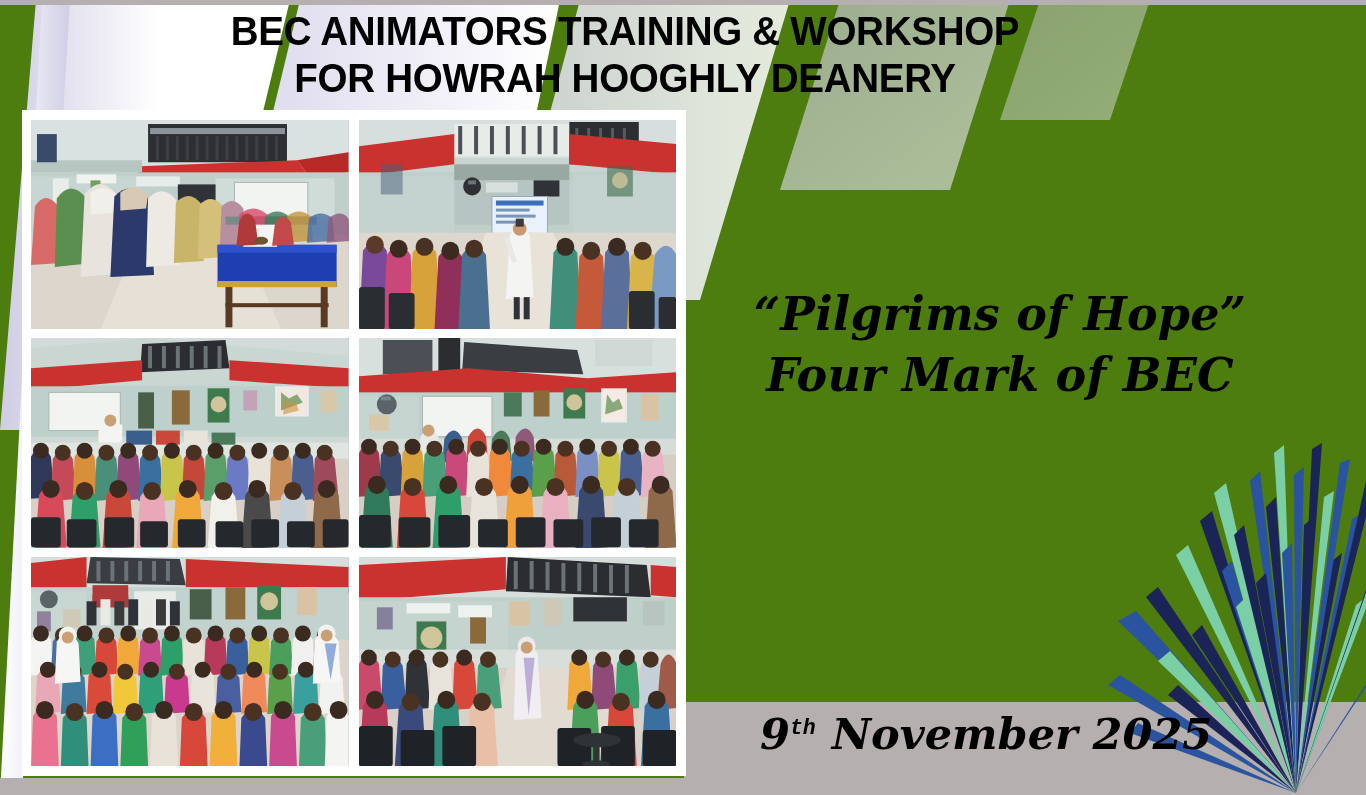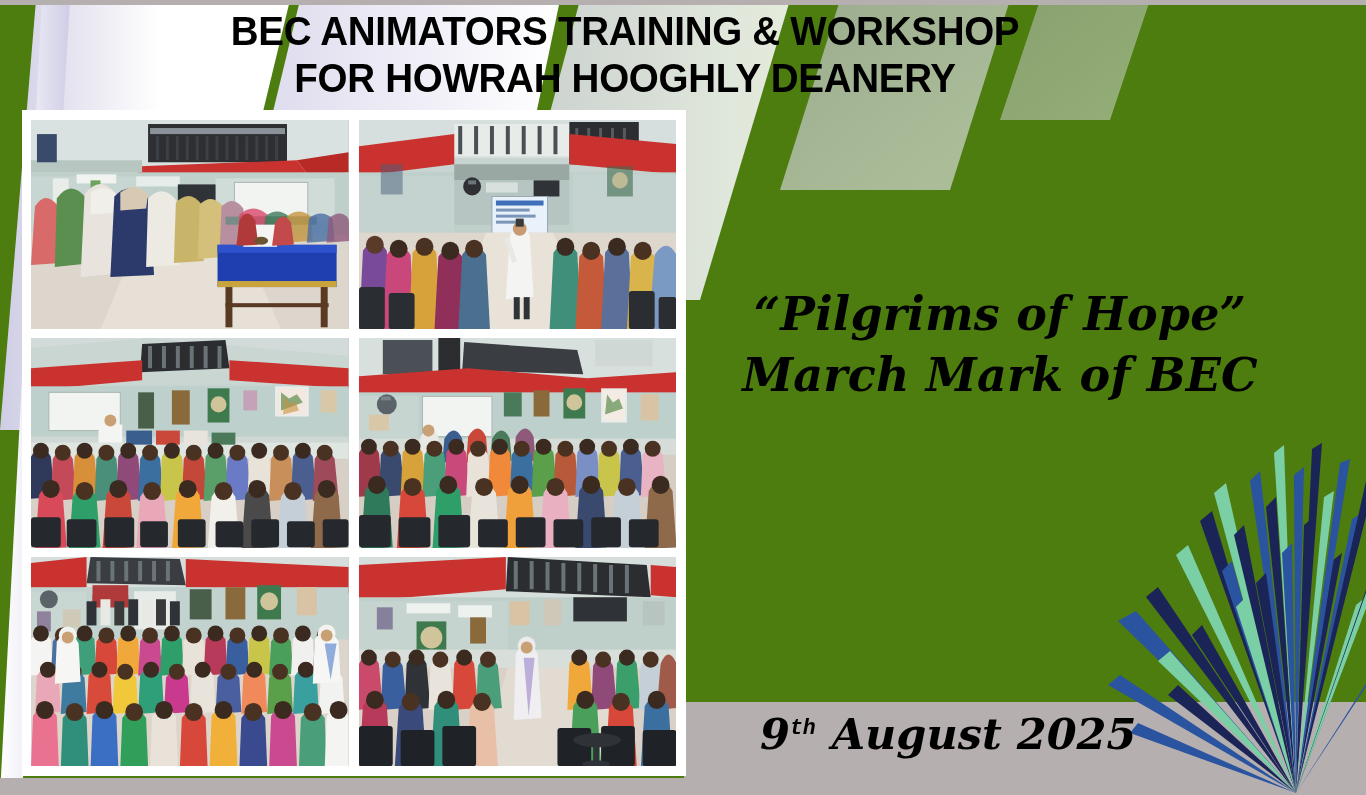--- a/index.html
+++ b/index.html
@@ -777,25 +777,25 @@
             <ellipse cx="239" cy="206" rx="14" ry="4" fill="#2f3236"></ellipse>
           </g>
         </svg>
       </div>
 
     </div>
   </div>
 
   <div class="script-block">
     <span class="script-line">“Pilgrims of Hope”</span>
-    <span class="script-line">March Mark of BEC</span>
+    <span class="script-line">Four Mark of BEC</span>
   </div>
 
   <div class="date-text">
-    <span>9</span><sup>th</sup><span class="date-gap"></span><span>August 2025</span>
+    <span>9</span><sup>th</sup><span class="date-gap"></span><span>November 2025</span>
   </div>
 
   <div class="grass">
     <svg viewBox="0 0 230 400" preserveAspectRatio="none" aria-hidden="true">
       <g transform="translate(160,398)">
 
         <path d="M0 0 L-178 -172 L-160 -182 Z" fill="#2a54a0"></path>
         <path d="M0 0 L-188 -108 L-176 -118 Z" fill="#2a54a0"></path>
         <path d="M0 0 L-150 -196 L-138 -206 Z" fill="#1b2456"></path>
         <path d="M0 0 L-166 -60 L-158 -70 Z" fill="#2a54a0"></path>

